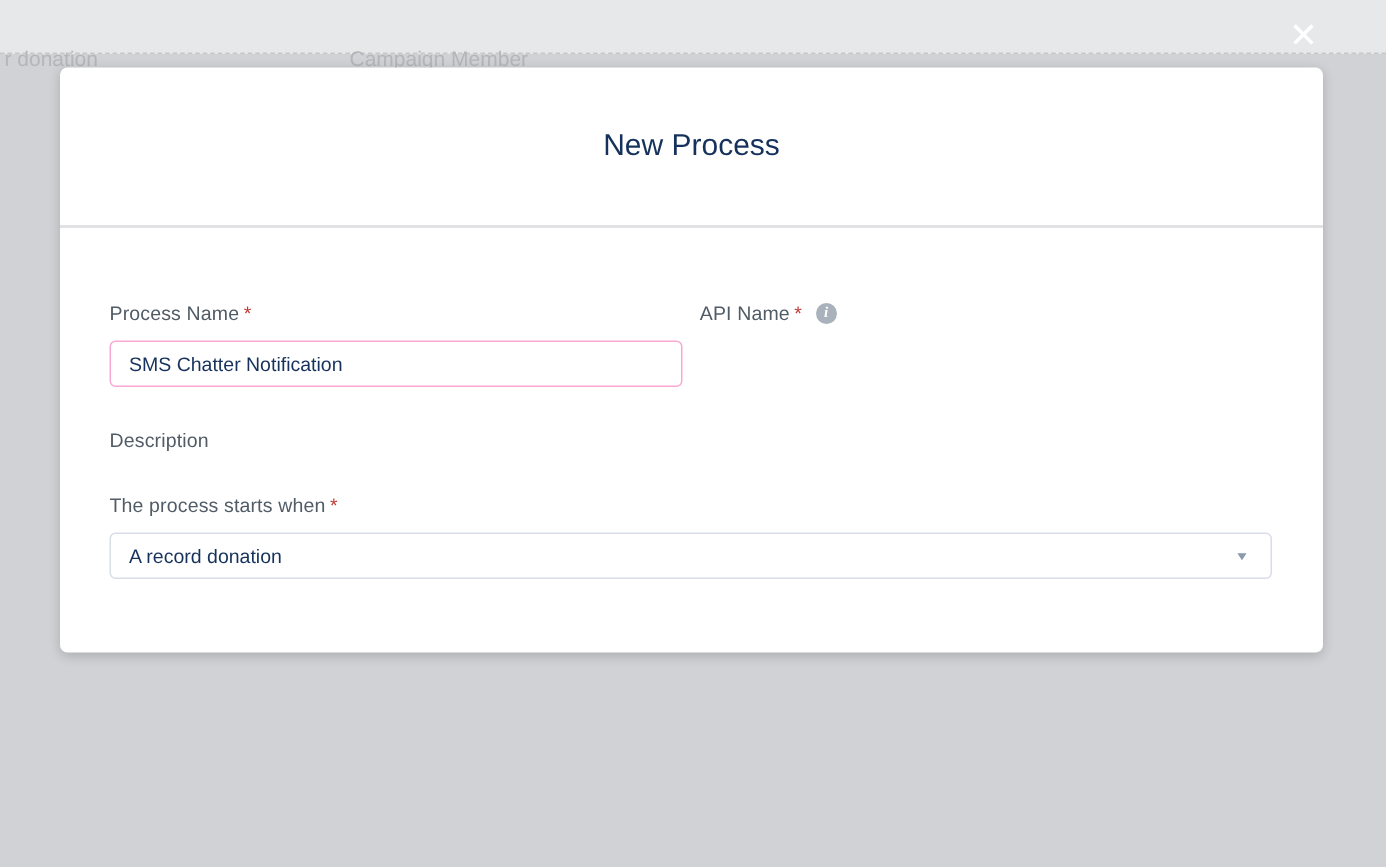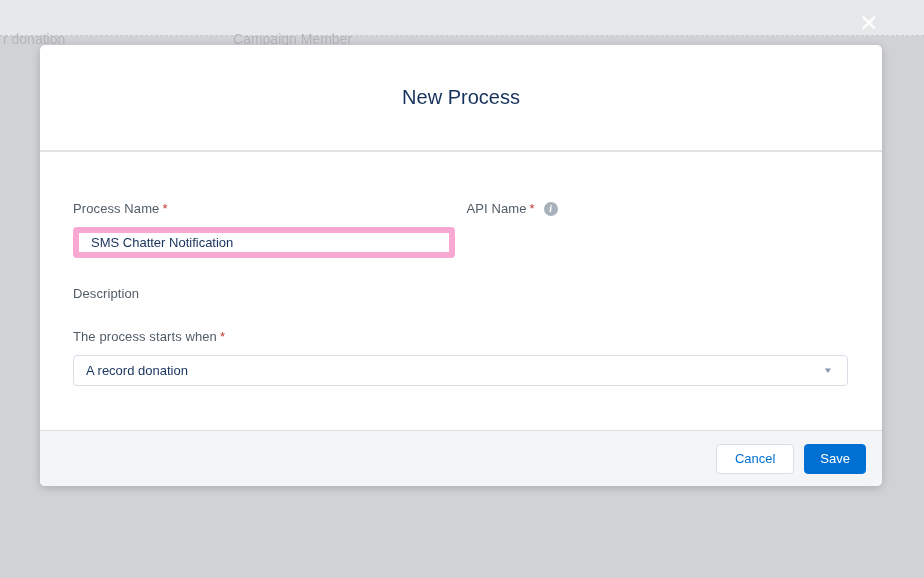--- a/index.html
+++ b/index.html
@@ -30,21 +30,21 @@
     position: absolute; left: 854px; top: 8px;
     width: 30px; height: 30px;
     display: flex; align-items: center; justify-content: center;
     color: #ffffff; font-size: 23px; font-weight: 300;
     cursor: pointer; line-height: 1;
   }
 
   
   .modal {
     position: absolute; left: 40px; top: 45px;
-    width: 842px; height: 441px;
+    width: 842px; height: 390px;
     background: #ffffff;
     border-radius: 5px;
     box-shadow: 0 2px 8px rgba(0,0,0,0.18);
     display: flex; flex-direction: column;
   }
   .modal-header {
     height: 107px;
     border-bottom: 2px solid #e2e2e5;
     display: flex; align-items: center; justify-content: center;
     border-radius: 5px 5px 0 0;
@@ -71,21 +71,21 @@
     display: inline-flex; align-items: center; justify-content: center;
     width: 14px; height: 14px; margin-left: 9px;
     background: #a9b2bc; color: #ffffff;
     border-radius: 50%;
     font-size: 10px; font-weight: bold; font-style: italic;
     font-family: "Liberation Serif", serif;
     cursor: pointer;
   }
   .text-input {
     width: 100%; height: 31px;
-    border: 6px solid #f9a8d4; border-radius: 4px;
+    border: 1px solid #f9a8d4; border-radius: 4px;
     padding: 0 12px;
     font-family: "Liberation Sans", sans-serif;
     font-size: 13px; color: #16325c;
     background: #ffffff;
     outline: none;
   }
   .combobox {
     width: 100%; height: 31px;
     border: 1px solid #d8dde6; border-radius: 4px;
     padding: 0 12px;
@@ -180,18 +180,14 @@
           <span class="required">*</span>
       </div>
       <div class="combobox">
         <span>A record donation</span>
         <span class="combobox-arrow">▼</span>
       </div>
     </div>
 
   </div>
 
-  <div class="modal-footer">
-    <button class="btn btn-neutral">Cancel</button>
-    <button class="btn btn-brand">Save</button>
-  </div>
 
 </div>
 
 </body></html>

